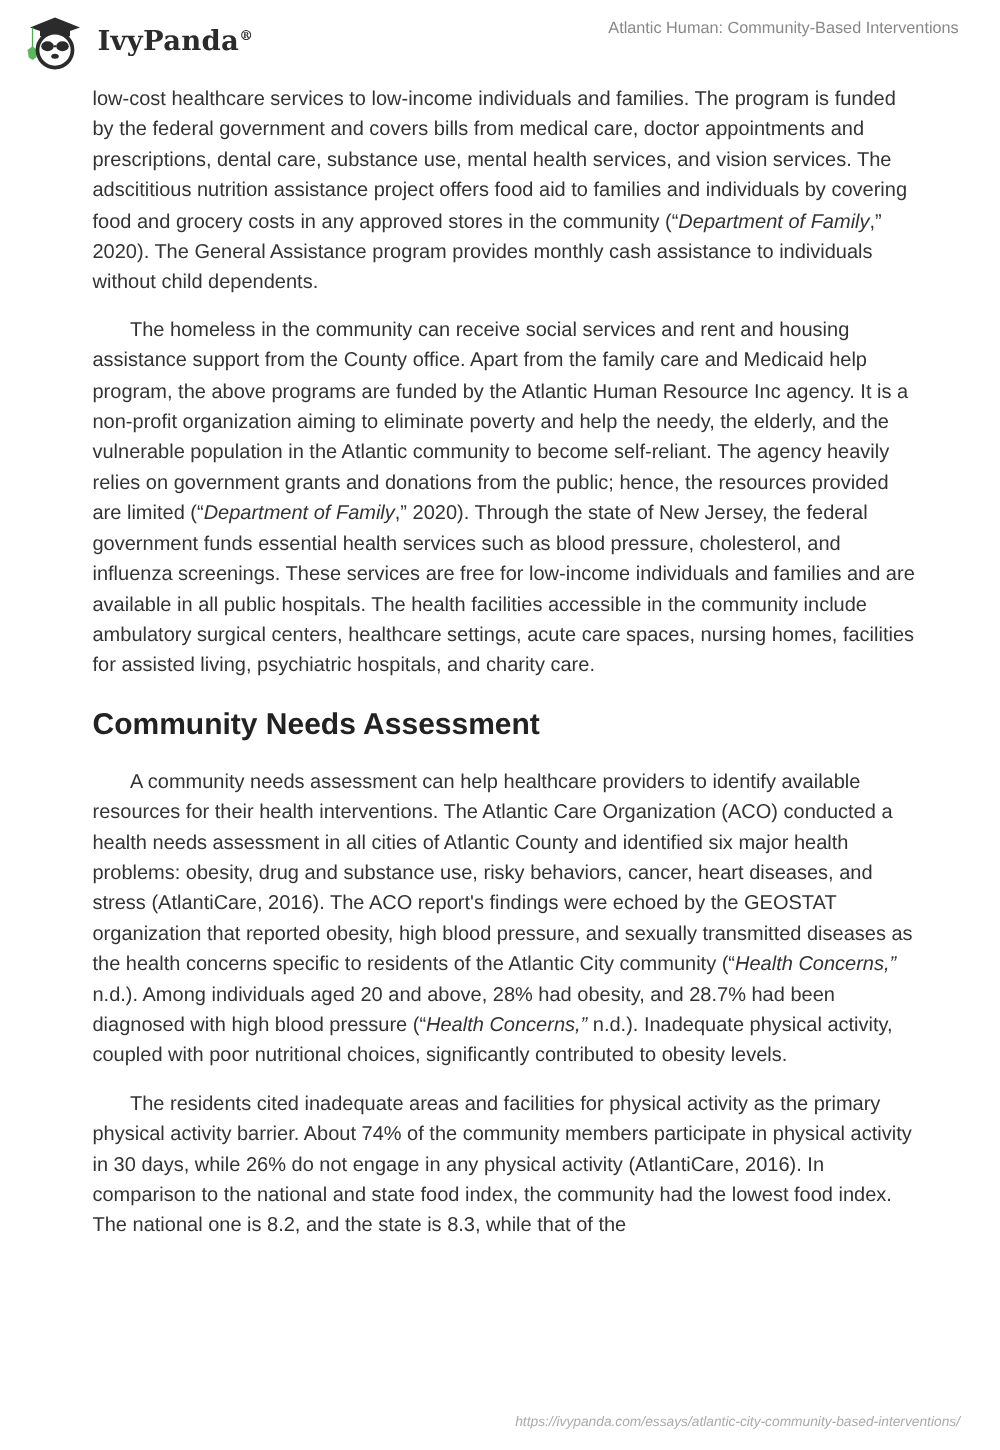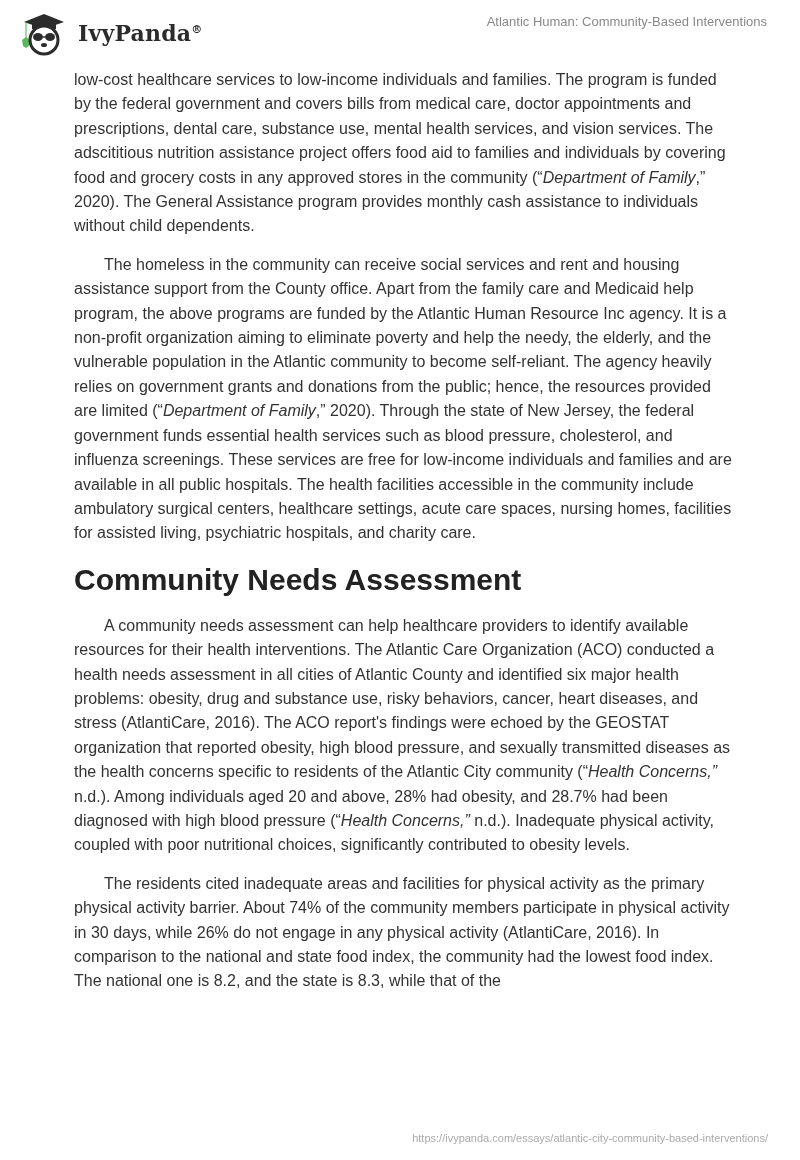--- a/index.html
+++ b/index.html
@@ -8,22 +8,22 @@
   .header { position: absolute; left: 0; top: 0; width: 800px; height: 62px; }
   .logo { position: absolute; left: 18px; top: 10px; display: flex; align-items: center; justify-content: flex-end; }
   .logo svg { width: 52px; height: 46px; }
   .logo-text { font-family: "DejaVu Serif", "Liberation Serif", serif; font-weight: bold;
                font-size: 22px; color: #2b2b2b; margin-left: 8px; letter-spacing: 0.2px; }
   .logo-text sup { font-size: 11px; vertical-align: super; }
   .doc-title { position: absolute; right: 33px; top: 14px; font-size: 13px; color: #888888; }
   .content { position: absolute; left: 74px; top: 68px; width: 660px; }
   p { margin: 0 0 14px 0; font-size: 16px; line-height: 24.4px; color: #333333; }
   p.indent { text-indent: 30px; }
-  h2 { margin: 16px 0 16px 0; font-size: 30px; font-weight: bold; color: #222222; line-height: 36px; }
-  .footer-url { position: absolute; right: 32px; top: 1132px; font-size: 11px; color: #aaaaaa; }
+  h2 { margin: 16px 0 16px 0; font-size: 24px; font-weight: bold; color: #222222; line-height: 36px; }
+  .footer-url { position: absolute; right: 32px; top: 1132px; font-size: 11px; color: #aaaaaa; font-style: italic; }
   em { font-style: italic; }
 </style>
 </head>
 <body>
 
 <div class="header">
   <div class="logo">
     <svg viewBox="0 0 52 46">
       <polygon points="6,12 26,4 46,12 26,19" fill="#2b2b2b"></polygon>
       <rect x="14" y="13" width="24" height="6" fill="#2b2b2b"></rect>

